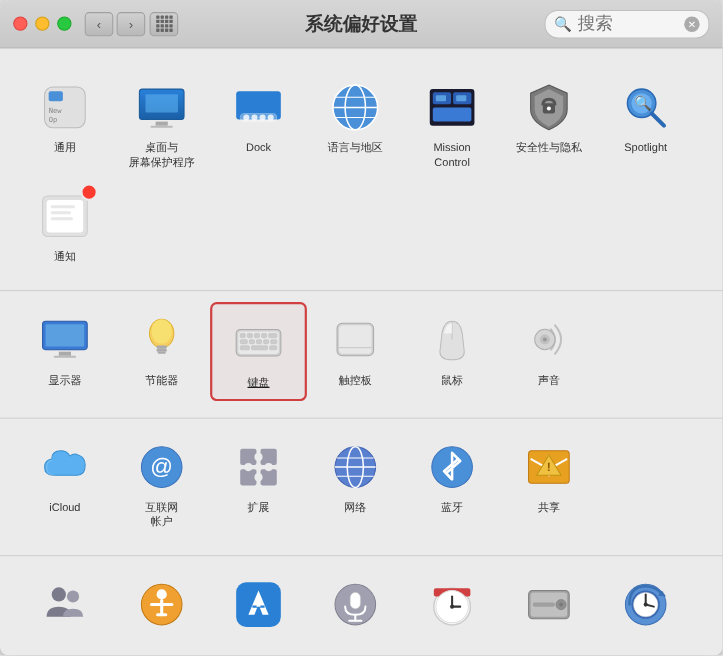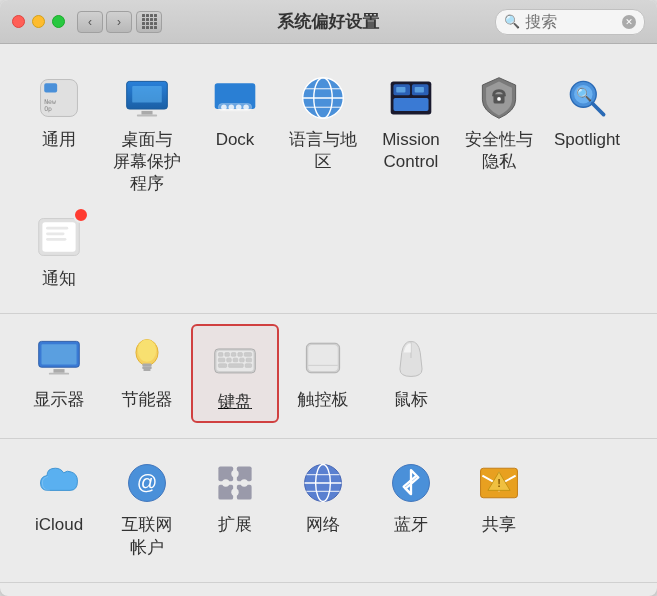--- a/index.html
+++ b/index.html
@@ -165,21 +165,21 @@
     .icon-img {
       width: 52px;
       height: 52px;
       display: flex;
       align-items: center;
       justify-content: center;
       margin-bottom: 5px;
       position: relative;
     }
     .icon-label {
-      font-size: 17px;
+      font-size: 10px;
       color: #333;
       text-align: center;
       line-height: 1.3;
     }
     
     .icon-svg {
       width: 48px;
       height: 48px;
     }
     
@@ -430,20 +430,36 @@
             <svg class="icon-svg" viewBox="0 0 52 52" xmlns="http://www.w3.org/2000/svg">
               <path d="M26 8 Q18 8 16 20 L14 38 Q14 46 26 46 Q38 46 38 38 L36 20 Q34 8 26 8 Z" fill="#e0e0e0" stroke="#bbb" stroke-width="1"></path>
               <line x1="26" y1="8" x2="26" y2="26" stroke="#ccc" stroke-width="1.5"></line>
               <path d="M26 10 Q20 10 18 20 L26 20 Z" fill="white" opacity="0.6"></path>
             </svg>
           </div>
           <div class="icon-label">鼠标</div>
         </div>
 
 
+        <div class="icon-item">
+          <div class="icon-img">
+            <svg class="icon-svg" viewBox="0 0 52 52" xmlns="http://www.w3.org/2000/svg">
+              <path d="M22 18 L14 22 L14 30 L22 34 Z" fill="#c0c0c0" stroke="#a0a0a0" stroke-width="1"></path>
+              <path d="M22 18 L22 34" fill="none" stroke="#a0a0a0" stroke-width="0.5"></path>
+              <path d="M28 16 Q36 26 28 36" fill="none" stroke="#c0c0c0" stroke-width="2" stroke-linecap="round"></path>
+              <path d="M32 12 Q44 26 32 40" fill="none" stroke="#c0c0c0" stroke-width="2" stroke-linecap="round"></path>
+
+              <ellipse cx="22" cy="26" rx="6" ry="6" fill="#d0d0d0" stroke="#aaa" stroke-width="1"></ellipse>
+              <circle cx="22" cy="26" r="10" fill="#d5d5d5" stroke="#b0b0b0" stroke-width="1"></circle>
+              <circle cx="22" cy="26" r="5" fill="#c0c0c0"></circle>
+              <circle cx="22" cy="26" r="2" fill="#999"></circle>
+            </svg>
+          </div>
+          <div class="icon-label">声音</div>
+        </div>
       </div>
     </div>
 
     <div class="section">
       <div class="icons-grid">
 
         <div class="icon-item">
           <div class="icon-img">
             <svg class="icon-svg" viewBox="0 0 52 52" xmlns="http://www.w3.org/2000/svg">
               <path d="M14 34 Q6 34 6 26 Q6 19 13 18 Q13 10 22 10 Q28 10 31 15 Q35 12 39 14 Q46 16 46 24 Q46 34 38 34 Z" fill="#5ab0f0" stroke="#3a90d0" stroke-width="1"></path>

